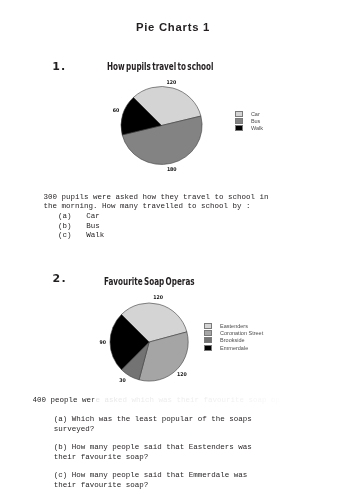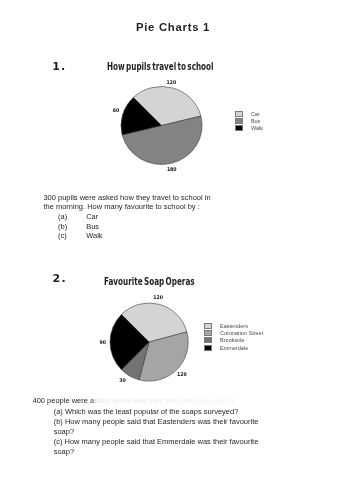--- a/index.html
+++ b/index.html
@@ -5,27 +5,27 @@
   html,body{margin:0;padding:0;}
   body{width:354px;height:500px;background:#ffffff;overflow:hidden;will-change:transform;
        font-family:"Liberation Sans",sans-serif;color:#231f20;}
   .page{position:relative;width:354px;height:500px;}
   .abs{position:absolute;}
   #doc-title{left:-4px;top:22px;width:354px;text-align:center;line-height:11px;
      font-family:"Liberation Sans",sans-serif;font-weight:bold;font-size:11.3px;letter-spacing:0.73px;}
   .qnum{font-family:"DejaVu Sans",sans-serif;font-weight:bold;font-size:11px;line-height:11px;letter-spacing:1.2px;}
   .charttitle{font-family:"DejaVu Sans Condensed","DejaVu Sans",sans-serif;font-weight:bold;
      font-size:10.2px;line-height:9px;white-space:nowrap;word-spacing:-1.5px;transform:scaleX(0.79);transform-origin:0 0;}
-  .body-text{font-family:Liberation Sans, sans-serif;font-size:7.5px;line-height:9px;white-space:nowrap;}
+  .body-text{font-family:Liberation Mono, monospace;font-size:7.5px;line-height:9px;white-space:nowrap;}
   .legend-label{font-family:"Liberation Sans",sans-serif;font-size:5.5px;line-height:6px;color:#4d4d4d;white-space:nowrap;}
   .sw{width:6px;height:4px;border:1px solid #7a7a7a;display:inline-block;flex:none;}
   .lrow{display:flex;align-items:center;height:7.2px;gap:7.9px;}
   .itemrow{display:flex;line-height:9.85px;}
   .ilab{display:inline-block;width:28.2px;}
-  .q2row{line-height:9.9px;white-space:normal;}
+  .q2row{line-height:9.9px;white-space:normal;margin-top:8px;}
   .faded{-webkit-mask-image:linear-gradient(to right, #000 0px, #000 58px, rgba(0,0,0,0.85) 60px, rgba(0,0,0,0.13) 63px, rgba(0,0,0,0.10) 90px, rgba(0,0,0,0.085) 150px, rgba(0,0,0,0.06) 215px, rgba(0,0,0,0.035) 235px, rgba(0,0,0,0) 250px);
      mask-image:linear-gradient(to right, #000 0px, #000 58px, rgba(0,0,0,0.85) 60px, rgba(0,0,0,0.13) 63px, rgba(0,0,0,0.10) 90px, rgba(0,0,0,0.085) 150px, rgba(0,0,0,0.06) 215px, rgba(0,0,0,0.035) 235px, rgba(0,0,0,0) 250px);}
 </style>
 </head>
 <body>
 
 <div class="page">
 
   <div class="abs" id="doc-title">Pie Charts 1</div>
 
@@ -52,21 +52,21 @@
         <span class="legend-label">Bus</span>
       </div>
     <div class="lrow">
         <span class="sw" style="background: rgb(0, 0, 0);"></span>
         <span class="legend-label">Walk</span>
       </div>
   </div>
 
   <div class="abs body-text" style="left:43.4px;top:192.8px;width:230px;">
     <div>300 pupils were asked how they travel to school in</div>
-    <div>the morning. How many favourite to school by :</div>
+    <div>the morning. How many travelled to school by :</div>
   </div>
 
   <div class="abs" style="left:58px;top:211.8px;">
     <div class="body-text itemrow">
         <span class="ilab">(a)</span>
         <span>Car</span>
       </div>
     <div class="body-text itemrow">
         <span class="ilab">(b)</span>
         <span>Bus</span>

